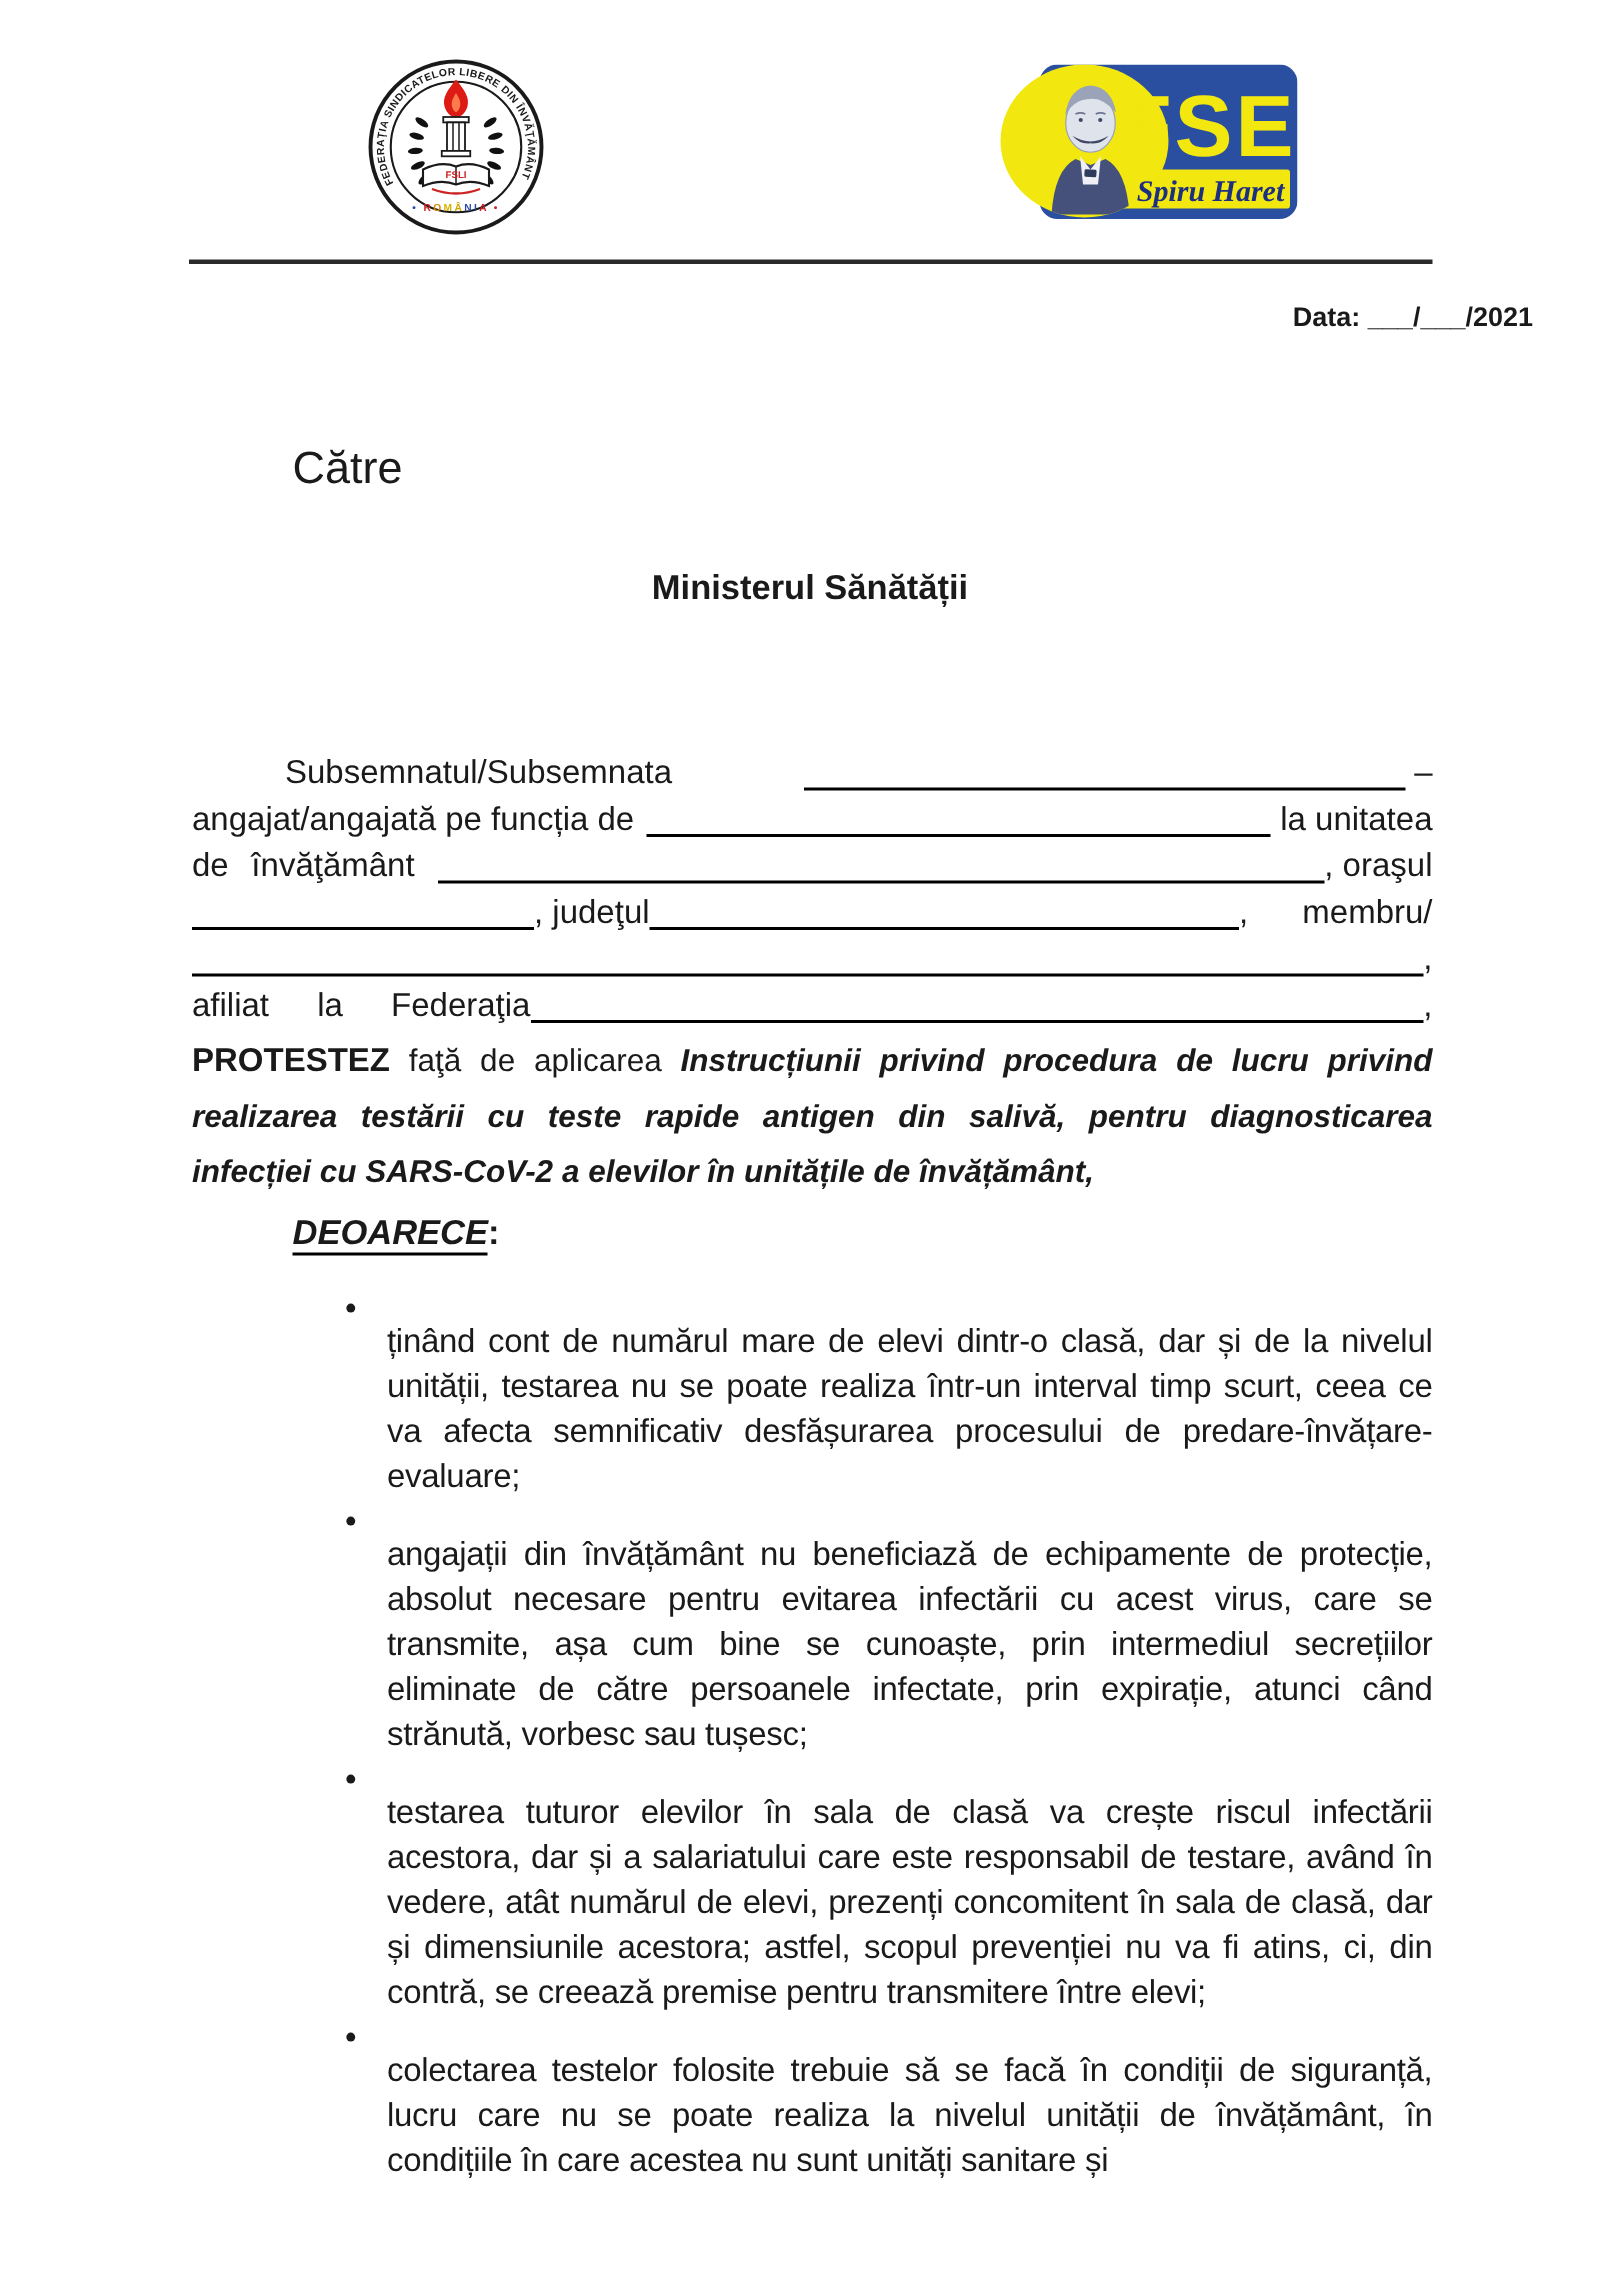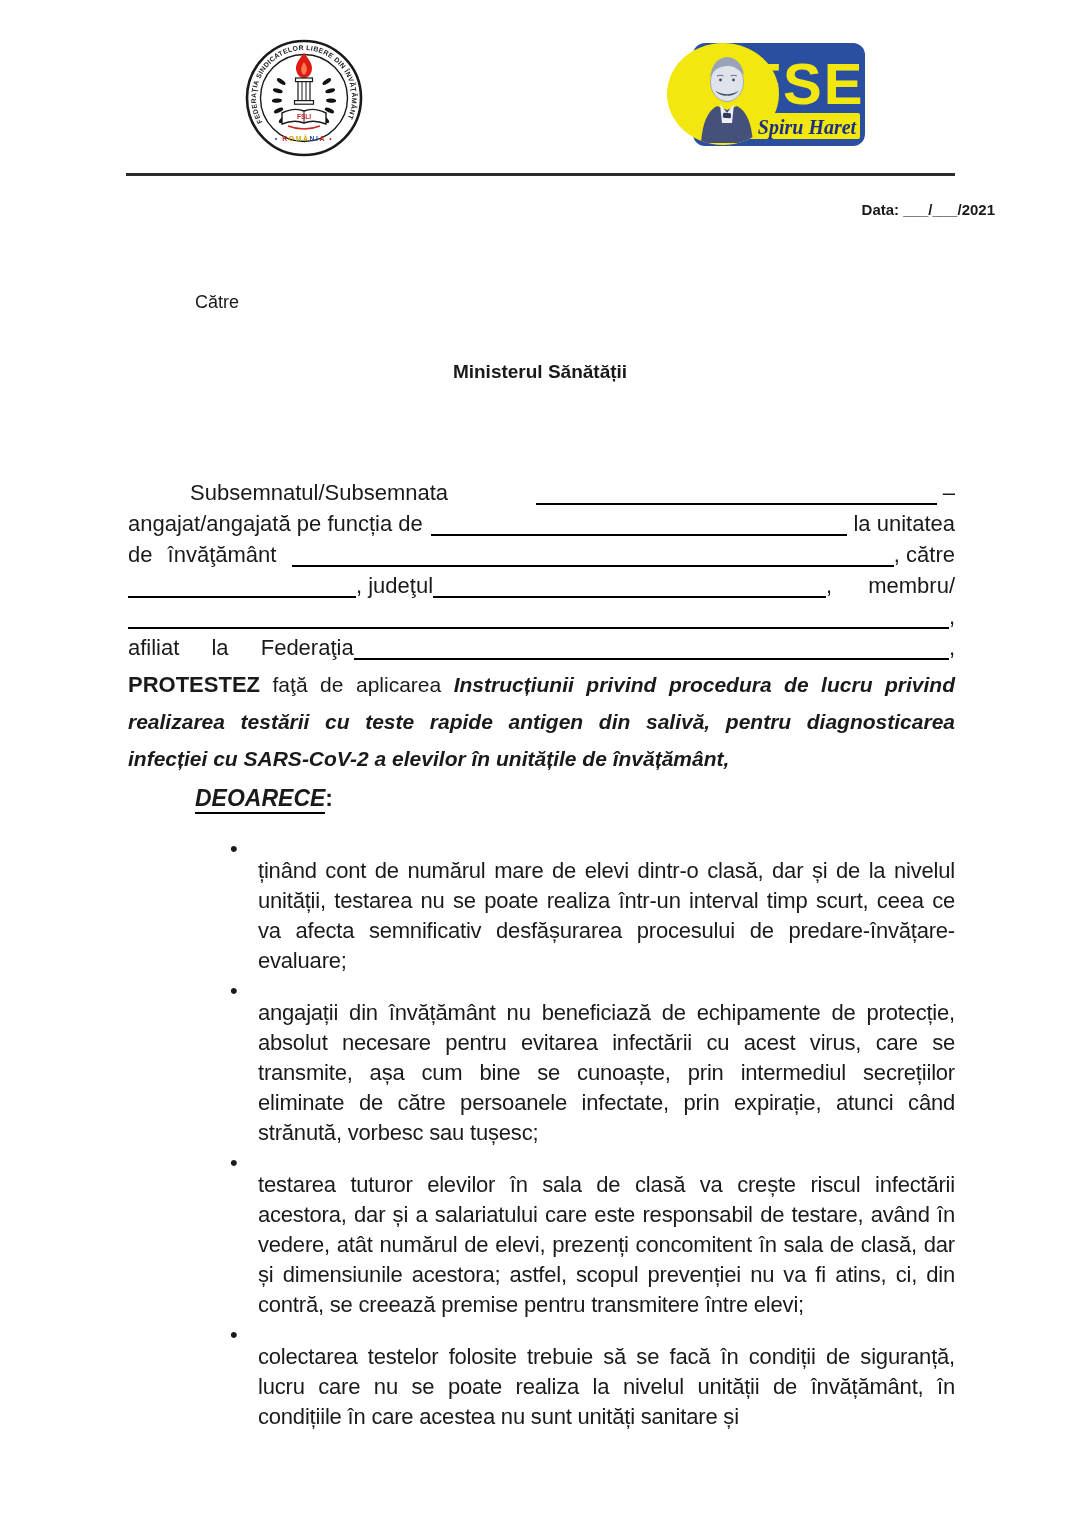--- a/index.html
+++ b/index.html
@@ -10,24 +10,24 @@
     color:#1a1a1a;
     font-family:"Liberation Sans",sans-serif;
     overflow:hidden;
   }
   
   .letterhead{display:flex;align-items:flex-start;padding-top:38px;}
   .seal{width:120px;height:124px;margin-left:244px;}
   .fse-logo{width:200px;height:120px;margin-left:auto;margin-right:215px;margin-top:5px;}
   .rule{border:none;border-top:3px solid #2a2a2a;margin:10px 125px 0 126px;}
   
-  .date-line{margin:25px 85px 0 0;text-align:right;font-weight:bold;font-size:15px;}
-  
-  .salutation{margin:74px 0 0 195px;font-size:18px;}
-  .recipient{margin:48px 0 0 0;text-align:center;font-weight:bold;font-size:19px;}
+  .date-line{margin:25px 58px 0 0;text-align:right;font-weight:bold;font-size:18px;}
+  
+  .salutation{margin:74px 0 0 195px;font-size:30px;}
+  .recipient{margin:48px 0 0 0;text-align:center;font-weight:bold;font-size:23px;}
   
   .form{margin:94px 125px 0 128px;font-size:22px;line-height:31px;}
   .fline{display:flex;align-items:baseline;white-space:pre;}
   .blank{flex:1 1 auto;border-bottom:2px solid #000;height:2px;align-self:flex-end;margin-bottom:3px;}
   .fl1{padding-left:62px;}
   .fl1 .blank{margin-left:88px;}
   .fl1 .dash{margin-left:6px;}
   .fl2 .blank{margin:0 6px 3px 8px;}
   .fl3 .lead{word-spacing:9px;}
   .fl3 .blank{margin-left:16px;}
@@ -147,21 +147,21 @@
       <span class="dash">–</span>
     </div>
     <div class="fline fl2">
       <span>angajat/angajată pe funcția de</span>
       <span class="blank"></span>
       <span>la unitatea</span>
     </div>
     <div class="fline fl3">
       <span class="lead">de învăţământ</span>
       <span class="blank"></span>
-      <span>, către</span>
+      <span>, oraşul</span>
     </div>
     <div class="fline fl4">
       <span class="blank blank1"></span>
       <span>, judeţul</span>
       <span class="blank"></span>
       <span>,</span>
       <span class="tail">membru/</span>
     </div>
     <div class="fline fl5">
       <span class="blank"></span>

